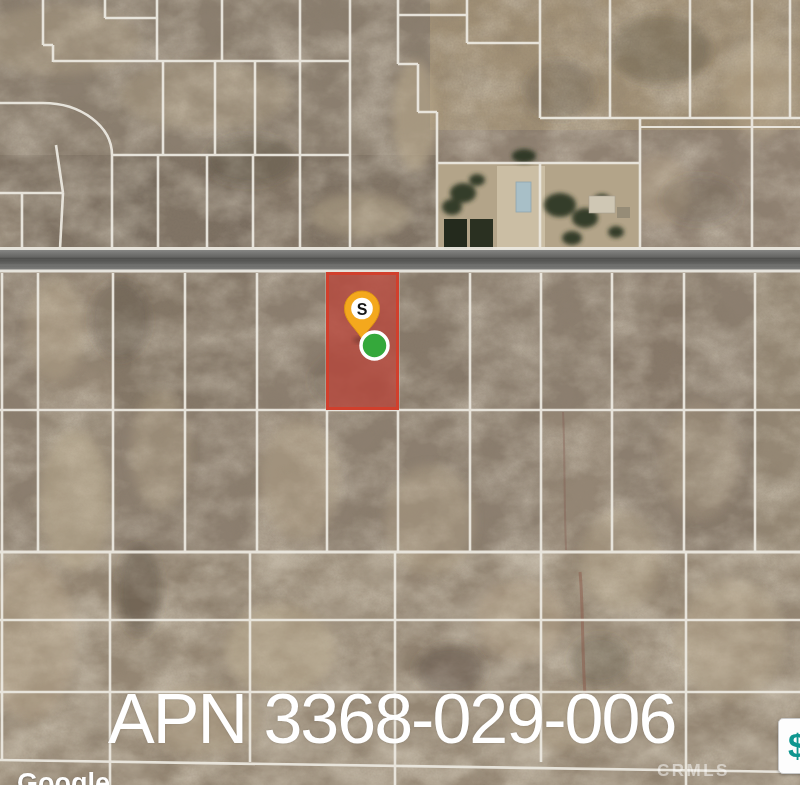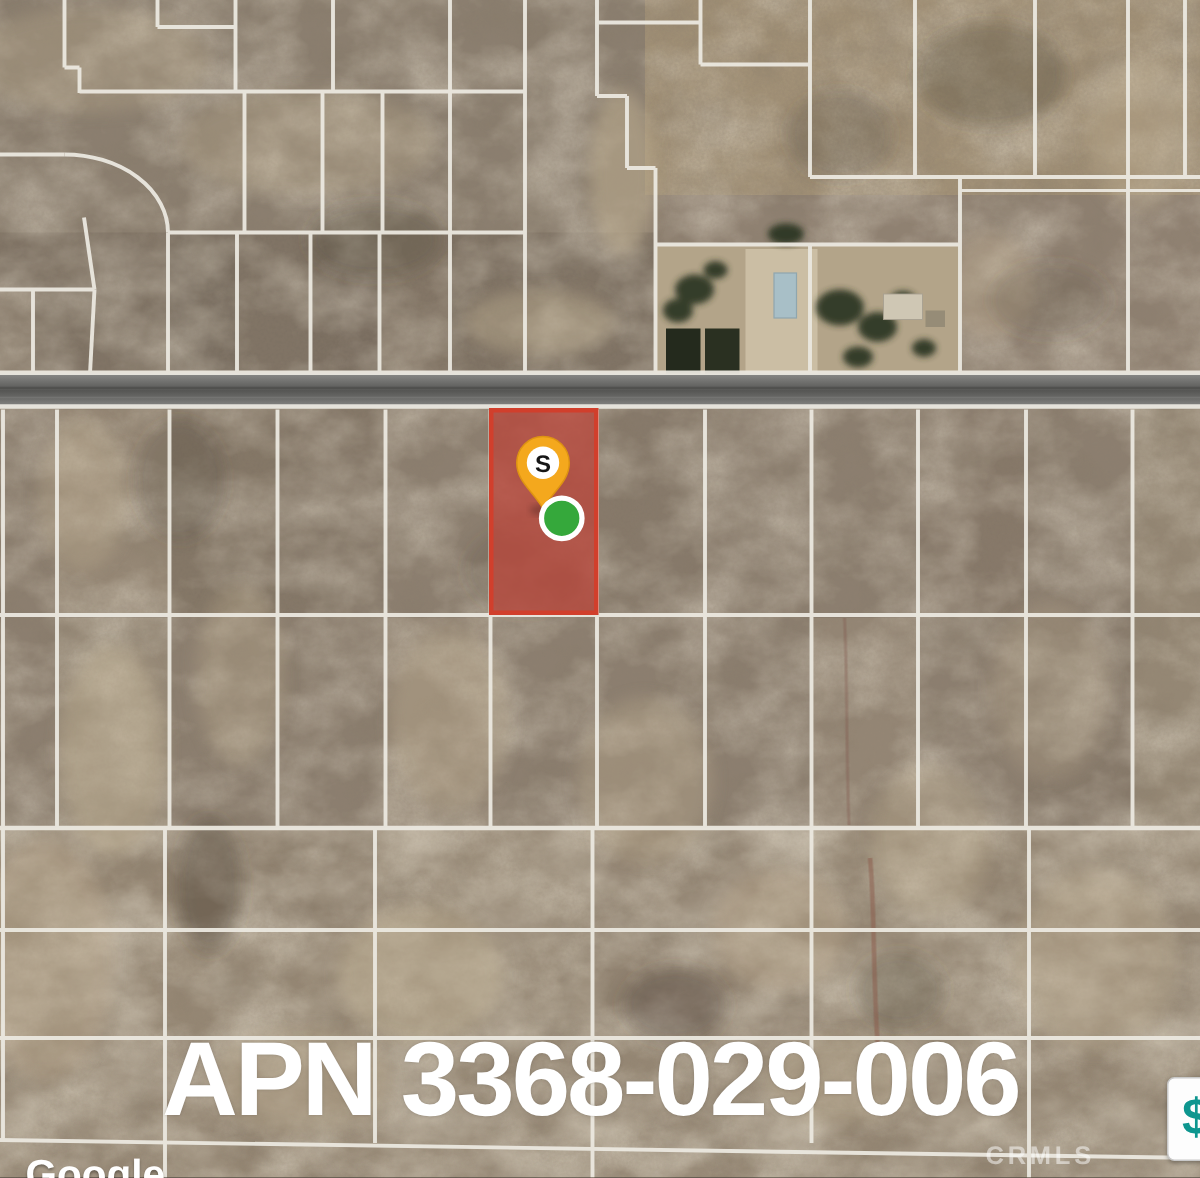--- a/index.html
+++ b/index.html
@@ -3,21 +3,21 @@
 <meta charset="utf-8">
 <style>
   html,body{margin:0;padding:0;background:#222;}
   #stage{
     position:relative;width:800px;height:785px;overflow:hidden;
     font-family:"Liberation Sans",sans-serif;background:#8f8172;
   }
   #map-svg{position:absolute;left:0;top:0;width:800px;height:785px;display:block;}
   .apn{
     position:absolute;left:108px;top:684px;
-    font-size:70px;font-weight:700;letter-spacing:-2px;
+    font-size:70px;font-weight:400;letter-spacing:-2px;
     color:#ffffff;white-space:nowrap;line-height:1;
     text-shadow:0 0 2px rgba(90,80,70,.35);
   }
   .google{
     position:absolute;left:17px;top:770px;
     font-size:27px;font-weight:600;color:#ffffff;
     text-shadow:0 1px 2px rgba(0,0,0,.35);line-height:1;
   }
   .crmls{
     position:absolute;left:657px;top:762px;

